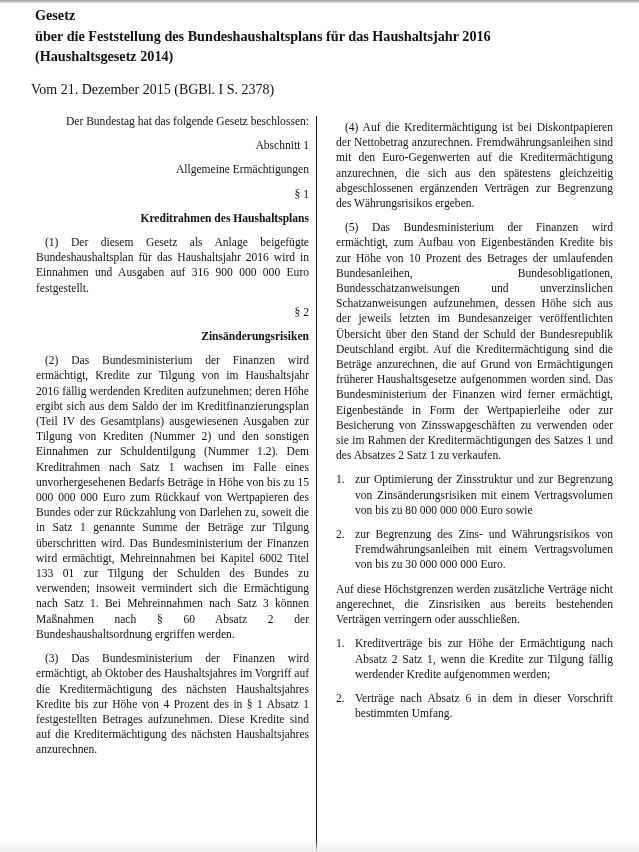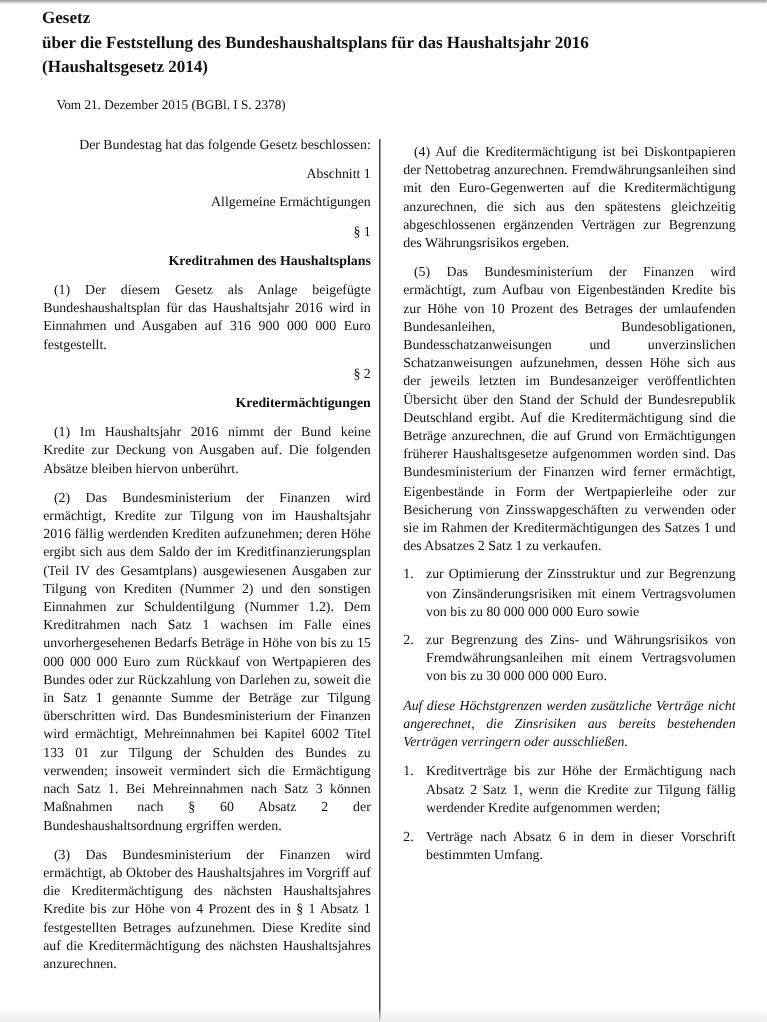--- a/index.html
+++ b/index.html
@@ -5,29 +5,29 @@
   html, body { margin: 0; padding: 0; }
   body {
     width: 639px; height: 852px; overflow: hidden; background: #ffffff;
     font-family: "Liberation Serif", "DejaVu Serif", serif; color: #111;
     position: relative;
   }
   .topbar { position: absolute; left: 0; top: 0; width: 639px; height: 3px; background: linear-gradient(#9a9a9a, #e6e6e6); }
   .bottomfade { position: absolute; left: 0; bottom: 0; width: 639px; height: 12px; background: linear-gradient(rgba(255,255,255,0), #ececec); }
   .header { position: absolute; left: 31px; top: 3px; }
   .title { font-weight: bold; font-size: 14.2px; line-height: 16.5px; margin: 4px; }
-  .date { font-size: 11px; margin-top: 17px; margin-left: 16px; }
+  .date { font-size: 14px; margin-top: 17px; }
   .col { position: absolute; top: 114px; font-size: 11.55px; line-height: 15.2px; text-align: justify; }
   .col.left { left: 36px; width: 273px; }
   .col.right { left: 336px; width: 277px; top: 120px; }
   .divider { position: absolute; left: 316px; top: 116px; width: 1.3px; height: 740px; background: #111; }
   .center { text-align: right; margin: 0 0 9px 0; }
   .bold { font-weight: bold; }
   p { margin: 0 0 9px 0; text-indent: 9px; hyphens: manual; }
-  p.noindent { text-indent: 0; font-style: italic; }
+  p.noindent { text-indent: 0; }
   ol { list-style: none; margin: 0 0 9px 0; padding: 0; }
   ol li { position: relative; padding-left: 19px; margin-bottom: 9px; }
   ol li .num { position: absolute; left: 0; top: 0; }
 </style>
 </head>
 <body>
 
 <div class="topbar"></div>
 
 <div class="header">
@@ -38,22 +38,21 @@
 </div>
 
 <div class="col left">
   <div class="center">Der Bundestag hat das folgende Gesetz beschlossen:</div>
   <div class="center">Abschnitt 1</div>
   <div class="center">Allgemeine Ermächtigungen</div>
   <div class="center">§ 1</div>
   <div class="center bold">Kreditrahmen des Haushaltsplans</div>
   <p>(1) Der diesem Gesetz als Anlage beigefügte Bundeshaushaltsplan für das Haushaltsjahr 2016 wird in Einnahmen und Ausgaben auf 316 900 000 000 Euro festgestellt.</p>
   <div class="center">§ 2</div>
-  <div class="center bold">Kreditermächtigungen</div>
-  <p>(1) Im Haushaltsjahr 2016 nimmt der Bund keine Kredite zur Deckung von Ausgaben auf. Die folgenden Absätze bleiben hiervon unberührt.</p>
+  <div class="center bold">Zinsänderungsrisiken</div>
   <p>(2) Das Bundesministerium der Finanzen wird ermächtigt, Kredite zur Tilgung von im Haushaltsjahr 2016 fällig werdenden Krediten aufzunehmen; deren Höhe ergibt sich aus dem Saldo der im Kreditfinanzierungsplan (Teil IV des Gesamtplans) ausgewiesenen Ausgaben zur Tilgung von Krediten (Nummer 2) und den sonstigen Einnahmen zur Schuldentilgung (Nummer 1.2). Dem Kreditrahmen nach Satz 1 wachsen im Falle eines unvorhergesehenen Bedarfs Beträge in Höhe von bis zu 15 000 000 000 Euro zum Rückkauf von Wertpapieren des Bundes oder zur Rückzahlung von Darlehen zu, soweit die in Satz 1 genannte Summe der Beträge zur Tilgung überschritten wird. Das Bundesministerium der Finanzen wird ermächtigt, Mehreinnahmen bei Kapitel 6002 Titel 133 01 zur Tilgung der Schulden des Bundes zu verwenden; insoweit vermindert sich die Ermächtigung nach Satz 1. Bei Mehreinnahmen nach Satz 3 können Maßnahmen nach § 60 Absatz 2 der Bundeshaushaltsordnung ergriffen werden.</p>
   <p>(3) Das Bundesministerium der Finanzen wird ermächtigt, ab Oktober des Haushaltsjahres im Vorgriff auf die Kreditermächtigung des nächsten Haushaltsjahres Kredite bis zur Höhe von 4 Prozent des in § 1 Absatz 1 festgestellten Betrages aufzunehmen. Diese Kredite sind auf die Kreditermächtigung des nächsten Haushaltsjahres anzurechnen.</p>
 </div>
 
 <div class="divider"></div>
 
 <div class="col right">
   <p>(4) Auf die Kreditermächtigung ist bei Diskontpapieren der Nettobetrag anzurechnen. Fremdwährungsanleihen sind mit den Euro-Gegenwerten auf die Kreditermächtigung anzurechnen, die sich aus den spätestens gleichzeitig abgeschlossenen ergänzenden Verträgen zur Begrenzung des Währungsrisikos ergeben.</p>
   <p>(5) Das Bundesministerium der Finanzen wird ermächtigt, zum Aufbau von Eigenbeständen Kredite bis zur Höhe von 10 Prozent des Betrages der umlaufenden Bundesanleihen, Bundesobligationen, Bundesschatzanweisungen und unverzinslichen Schatzanweisungen aufzunehmen, dessen Höhe sich aus der jeweils letzten im Bundesanzeiger veröffentlichten Übersicht über den Stand der Schuld der Bundesrepublik Deutschland ergibt. Auf die Kreditermächtigung sind die Beträge anzurechnen, die auf Grund von Ermächtigungen früherer Haushaltsgesetze aufgenommen worden sind. Das Bundesministerium der Finanzen wird ferner ermächtigt, Eigenbestände in Form der Wertpapierleihe oder zur Besicherung von Zinsswapgeschäften zu verwenden oder sie im Rahmen der Kreditermächtigungen des Satzes 1 und des Absatzes 2 Satz 1 zu verkaufen.</p>
   <ol>

